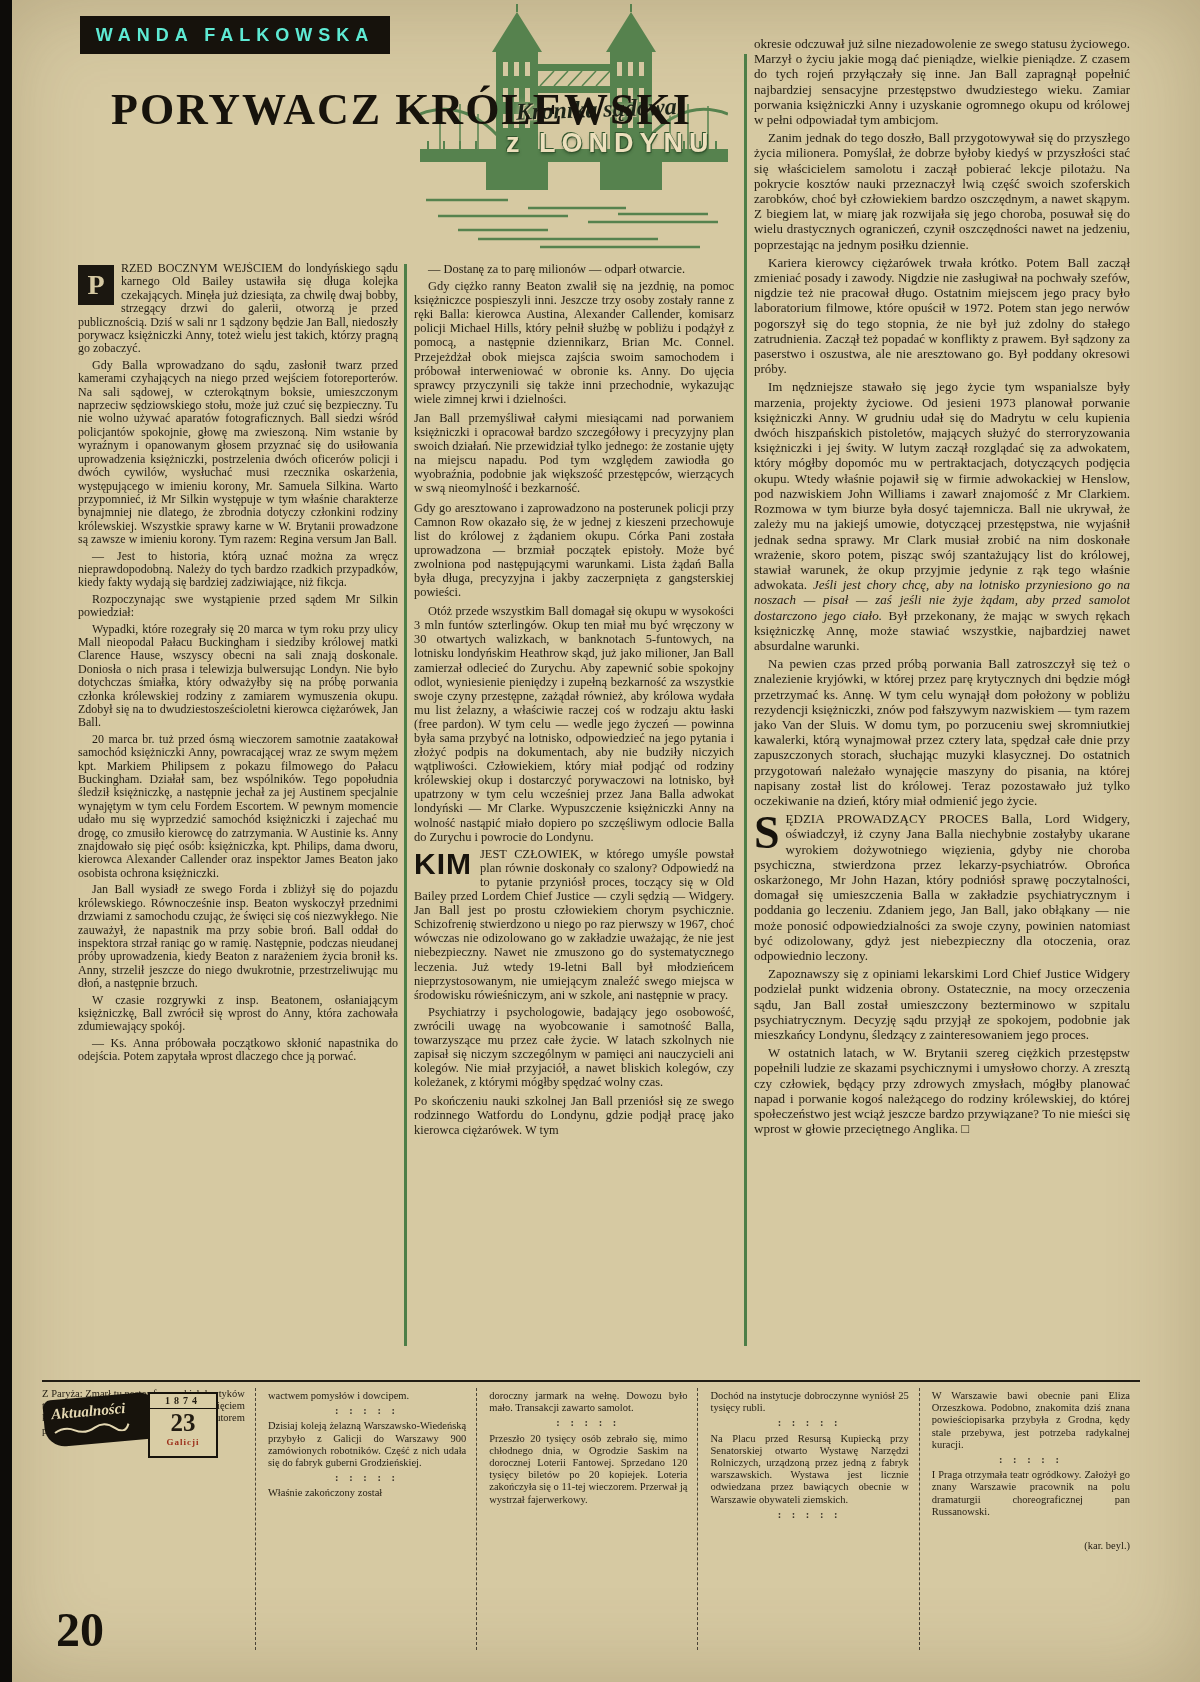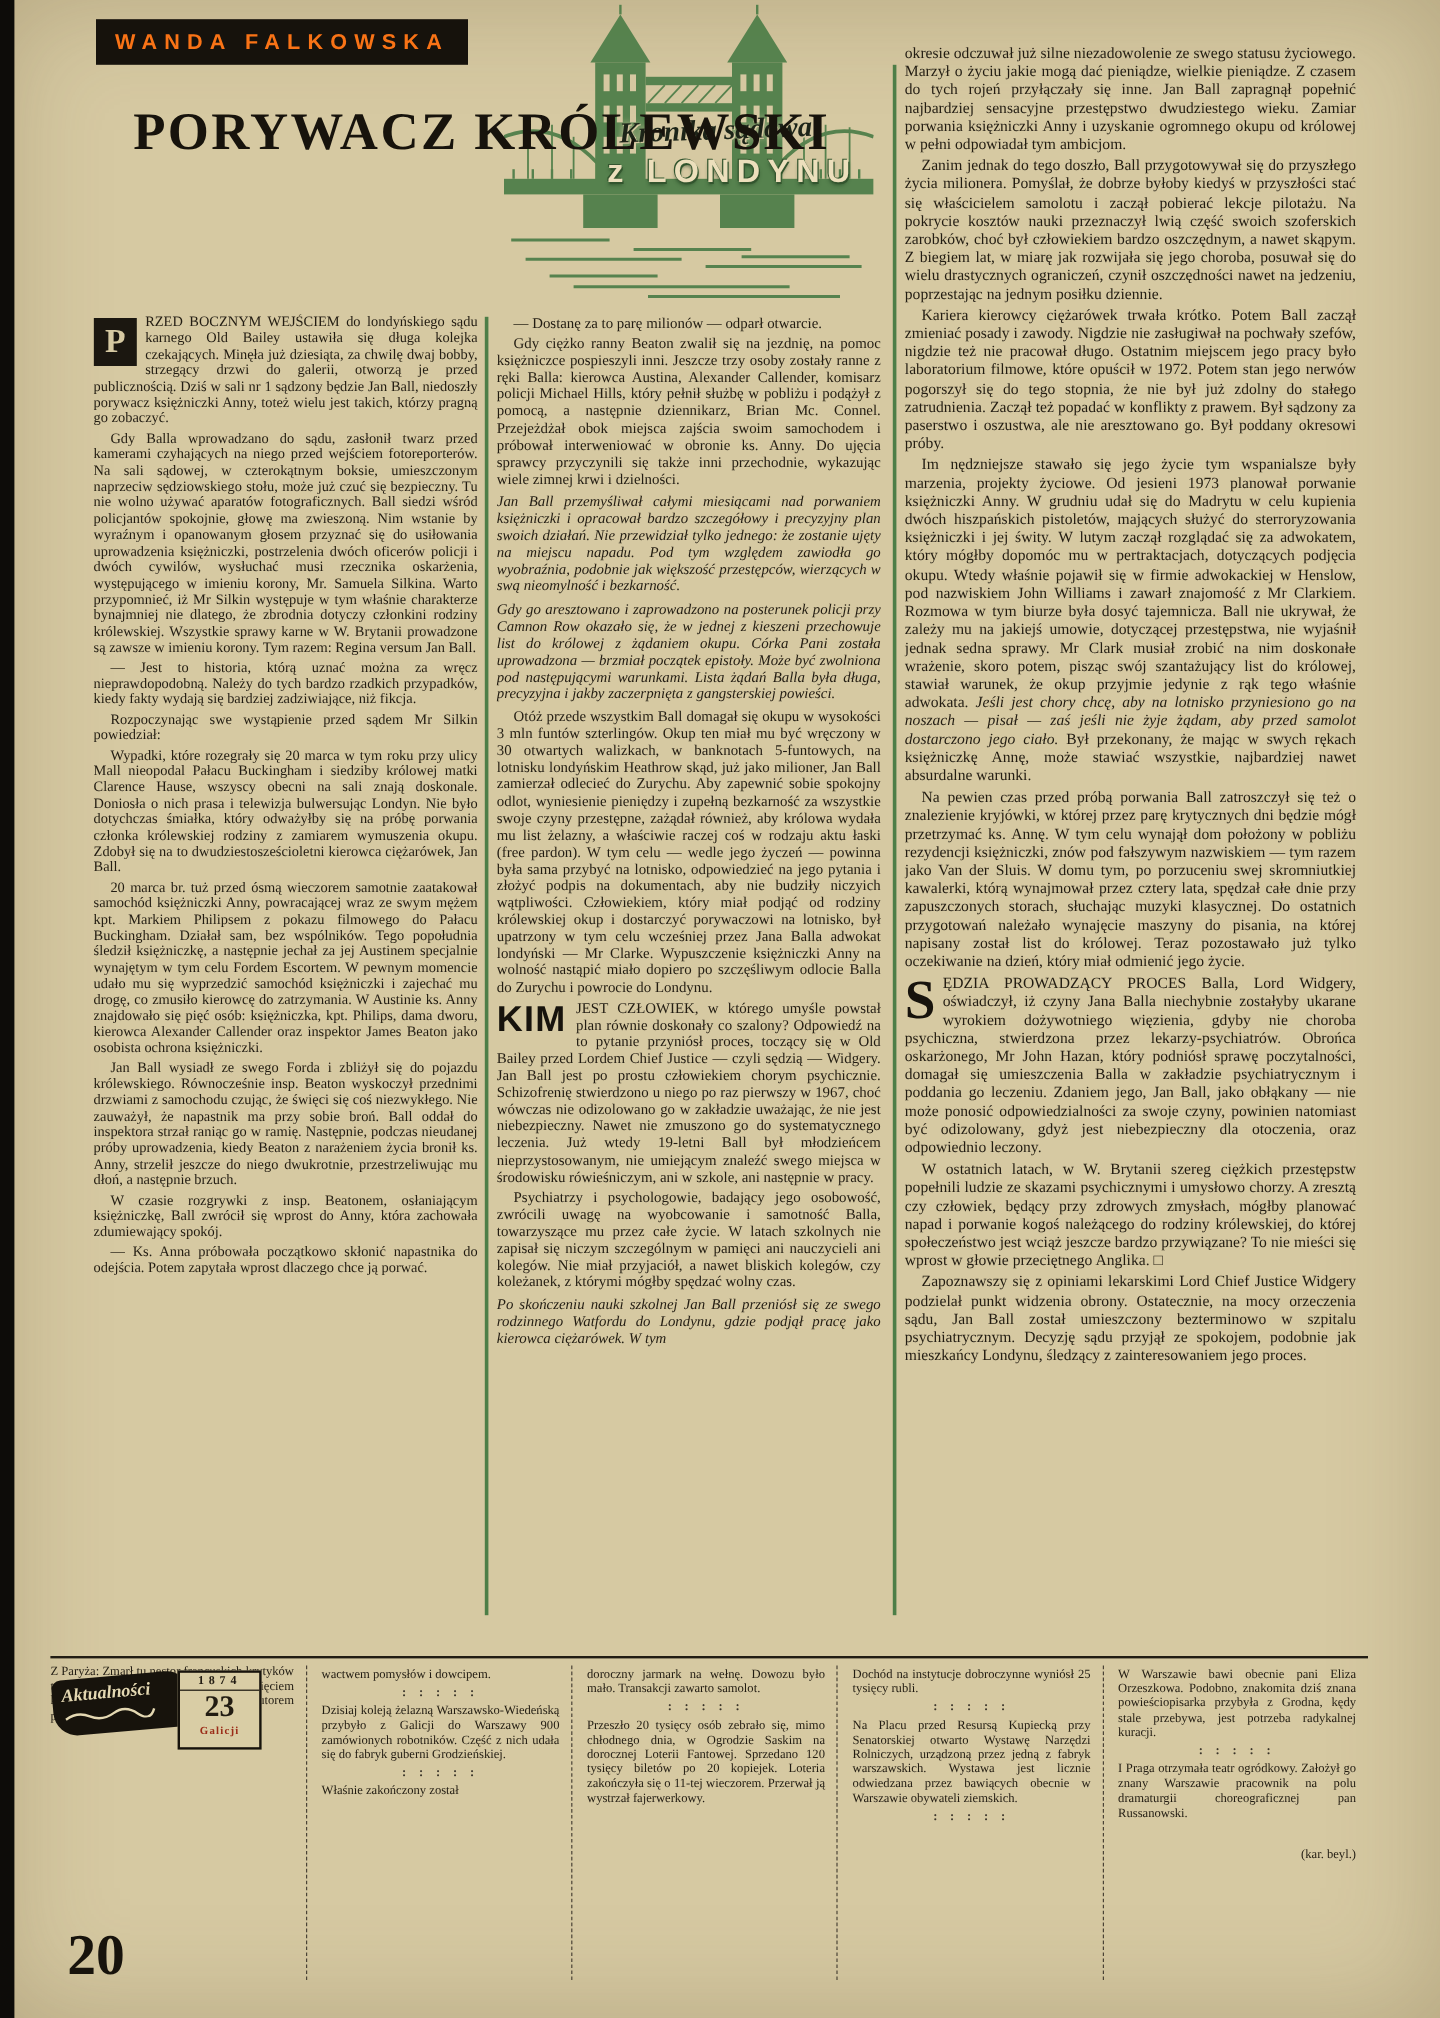--- a/index.html
+++ b/index.html
@@ -9,21 +9,21 @@
     font-family:"Liberation Serif", serif;
     color:#221c12;
     overflow:hidden;
   }
   .page { position:absolute; inset:0; box-shadow: inset 0 0 90px rgba(92,76,40,.28); }
   .scan-edge { position:absolute; left:0; top:0; width:12px; height:100%; background:#0d0c09; }
 
   
   .author-bar {
     position:absolute; left:80px; top:16px; width:310px; height:38px;
-    background:#16120c; color:#f97316;
+    background:#16120c; color:#5eead4;
     display:flex; align-items:center; justify-content:center;
     font-family:"Liberation Sans", sans-serif; font-weight:bold;
     letter-spacing:6px; font-size:18px; z-index:5;
   }
   .headline {
     position:absolute; left:95px; top:68px; margin:16px;
     font-size:44px; font-weight:bold; letter-spacing:2px; color:#17130c; z-index:5;
     font-family:"Liberation Serif", serif; white-space:nowrap;
   }
   .bridge { position:absolute; left:420px; top:2px; width:308px; height:252px; z-index:1; opacity:.95; }
@@ -45,21 +45,21 @@
   .grule1 { left:404px; top:264px; height:1082px; }
   .grule2 { left:744px; top:54px; height:1292px; }
 
   
   .col { position:absolute; text-align:justify; overflow:hidden; z-index:3; }
   .col1 { left:78px;  top:262px; width:320px; height:1086px; font-size:12px;   line-height:13.4px; }
   .col2 { left:414px; top:262px; width:320px; height:1086px; font-size:12.4px; line-height:14.1px; }
   .col3 { left:754px; top:36px;  width:376px; height:1296px; font-size:13px;   line-height:15.2px; }
   .col p { margin:0 0 3px; text-indent:14px; }
   .col p.flush { text-indent:0; }
-  .col p.ital { font-style:italic; margin:5px 0; }
+  .col p.ital { margin:5px 0; }
   .dropcap {
     float:left; width:36px; height:40px; margin:3px 7px 1px 0;
     background:#1b1710; color:#d6c9a2;
     font-size:28px; font-weight:bold;
     display:flex; align-items:center; justify-content:center;
   }
   .kim {
     float:left; margin:3px 8px 0 0;
     font-family:"Liberation Sans", sans-serif; font-weight:bold;
     font-size:30px; line-height:27px; letter-spacing:1px; color:#17130c;
@@ -215,22 +215,22 @@
     <p class="ital flush">Po skończeniu nauki szkolnej Jan Ball przeniósł się ze swego rodzinnego Watfordu do Londynu, gdzie podjął pracę jako kierowca ciężarówek. W tym</p>
   </div>
 
   <div class="col col3">
     <p class="flush">okresie odczuwał już silne niezadowolenie ze swego statusu życiowego. Marzył o życiu jakie mogą dać pieniądze, wielkie pieniądze. Z czasem do tych rojeń przyłączały się inne. Jan Ball zapragnął popełnić najbardziej sensacyjne przestępstwo dwudziestego wieku. Zamiar porwania księżniczki Anny i uzyskanie ogromnego okupu od królowej w pełni odpowiadał tym ambicjom.</p>
     <p>Zanim jednak do tego doszło, Ball przygotowywał się do przyszłego życia milionera. Pomyślał, że dobrze byłoby kiedyś w przyszłości stać się właścicielem samolotu i zaczął pobierać lekcje pilotażu. Na pokrycie kosztów nauki przeznaczył lwią część swoich szoferskich zarobków, choć był człowiekiem bardzo oszczędnym, a nawet skąpym. Z biegiem lat, w miarę jak rozwijała się jego choroba, posuwał się do wielu drastycznych ograniczeń, czynił oszczędności nawet na jedzeniu, poprzestając na jednym posiłku dziennie.</p>
     <p>Kariera kierowcy ciężarówek trwała krótko. Potem Ball zaczął zmieniać posady i zawody. Nigdzie nie zasługiwał na pochwały szefów, nigdzie też nie pracował długo. Ostatnim miejscem jego pracy było laboratorium filmowe, które opuścił w 1972. Potem stan jego nerwów pogorszył się do tego stopnia, że nie był już zdolny do stałego zatrudnienia. Zaczął też popadać w konflikty z prawem. Był sądzony za paserstwo i oszustwa, ale nie aresztowano go. Był poddany okresowi próby.</p>
     <p><span>Im nędzniejsze stawało się jego życie tym wspanialsze były marzenia, projekty życiowe. Od jesieni 1973 planował porwanie księżniczki Anny. W grudniu udał się do Madrytu w celu kupienia dwóch hiszpańskich pistoletów, mających służyć do sterroryzowania księżniczki i jej świty. W lutym zaczął rozglądać się za adwokatem, który mógłby dopomóc mu w pertraktacjach, dotyczących podjęcia okupu. Wtedy właśnie pojawił się w firmie adwokackiej w Henslow, pod nazwiskiem John Williams i zawarł znajomość z Mr Clarkiem. Rozmowa w tym biurze była dosyć tajemnicza. Ball nie ukrywał, że zależy mu na jakiejś umowie, dotyczącej przestępstwa, nie wyjaśnił jednak sedna sprawy. Mr Clark musiał zrobić na nim doskonałe wrażenie, skoro potem, pisząc swój szantażujący list do królowej, stawiał warunek, że okup przyjmie jedynie z rąk tego właśnie adwokata.</span> <i>Jeśli jest chory chcę, aby na lotnisko przyniesiono go na noszach — pisał — zaś jeśli nie żyje żądam, aby przed samolot dostarczono jego ciało.</i> <span>Był przekonany, że mając w swych rękach księżniczkę Annę, może stawiać wszystkie, najbardziej nawet absurdalne warunki.</span></p>
     <p>Na pewien czas przed próbą porwania Ball zatroszczył się też o znalezienie kryjówki, w której przez parę krytycznych dni będzie mógł przetrzymać ks. Annę. W tym celu wynajął dom położony w pobliżu rezydencji księżniczki, znów pod fałszywym nazwiskiem — tym razem jako Van der Sluis. W domu tym, po porzuceniu swej skromniutkiej kawalerki, którą wynajmował przez cztery lata, spędzał całe dnie przy zapuszczonych storach, słuchając muzyki klasycznej. Do ostatnich przygotowań należało wynajęcie maszyny do pisania, na której napisany został list do królowej. Teraz pozostawało już tylko oczekiwanie na dzień, który miał odmienić jego życie.</p>
     <p class="flush"><span class="sinit">S</span><span>ĘDZIA PROWADZĄCY PROCES Balla, Lord Widgery, oświadczył, iż czyny Jana Balla niechybnie zostałyby ukarane wyrokiem dożywotniego więzienia, gdyby nie choroba psychiczna, stwierdzona przez lekarzy-psychiatrów. Obrońca oskarżonego, Mr John Hazan, który podniósł sprawę poczytalności, domagał się umieszczenia Balla w zakładzie psychiatrycznym i poddania go leczeniu. Zdaniem jego, Jan Ball, jako obłąkany — nie może ponosić odpowiedzialności za swoje czyny, powinien natomiast być odizolowany, gdyż jest niebezpieczny dla otoczenia, oraz odpowiednio leczony.</span></p>
+    <p>Zapoznawszy się z opiniami lekarskimi Lord Chief Justice Widgery podzielał punkt widzenia obrony. Ostatecznie, na mocy orzeczenia sądu, Jan Ball został umieszczony bezterminowo w szpitalu psychiatrycznym. Decyzję sądu przyjął ze spokojem, podobnie jak mieszkańcy Londynu, śledzący z zainteresowaniem jego proces.</p>
     <p>W ostatnich latach, w W. Brytanii szereg ciężkich przestępstw popełnili ludzie ze skazami psychicznymi i umysłowo chorzy. A zresztą czy człowiek, będący przy zdrowych zmysłach, mógłby planować napad i porwanie kogoś należącego do rodziny królewskiej, do której społeczeństwo jest wciąż jeszcze bardzo przywiązane? To nie mieści się wprost w głowie przeciętnego Anglika.  □</p>
-    <p>Zapoznawszy się z opiniami lekarskimi Lord Chief Justice Widgery podzielał punkt widzenia obrony. Ostatecznie, na mocy orzeczenia sądu, Jan Ball został umieszczony bezterminowo w szpitalu psychiatrycznym. Decyzję sądu przyjął ze spokojem, podobnie jak mieszkańcy Londynu, śledzący z zainteresowaniem jego proces.</p>
   </div>
 
   <div class="retro">
     <div class="rcol cA">
       <div class="masthead-blob">
         <span>Aktualności</span>
         <svg width="78" height="12" viewBox="0 0 78 12" aria-hidden="true">
             <path d="M2 8 Q12 2 22 7 T42 6 T62 8 T76 5" fill="none" stroke="#e4d8b2" stroke-width="2"></path>
           </svg>
       </div>

